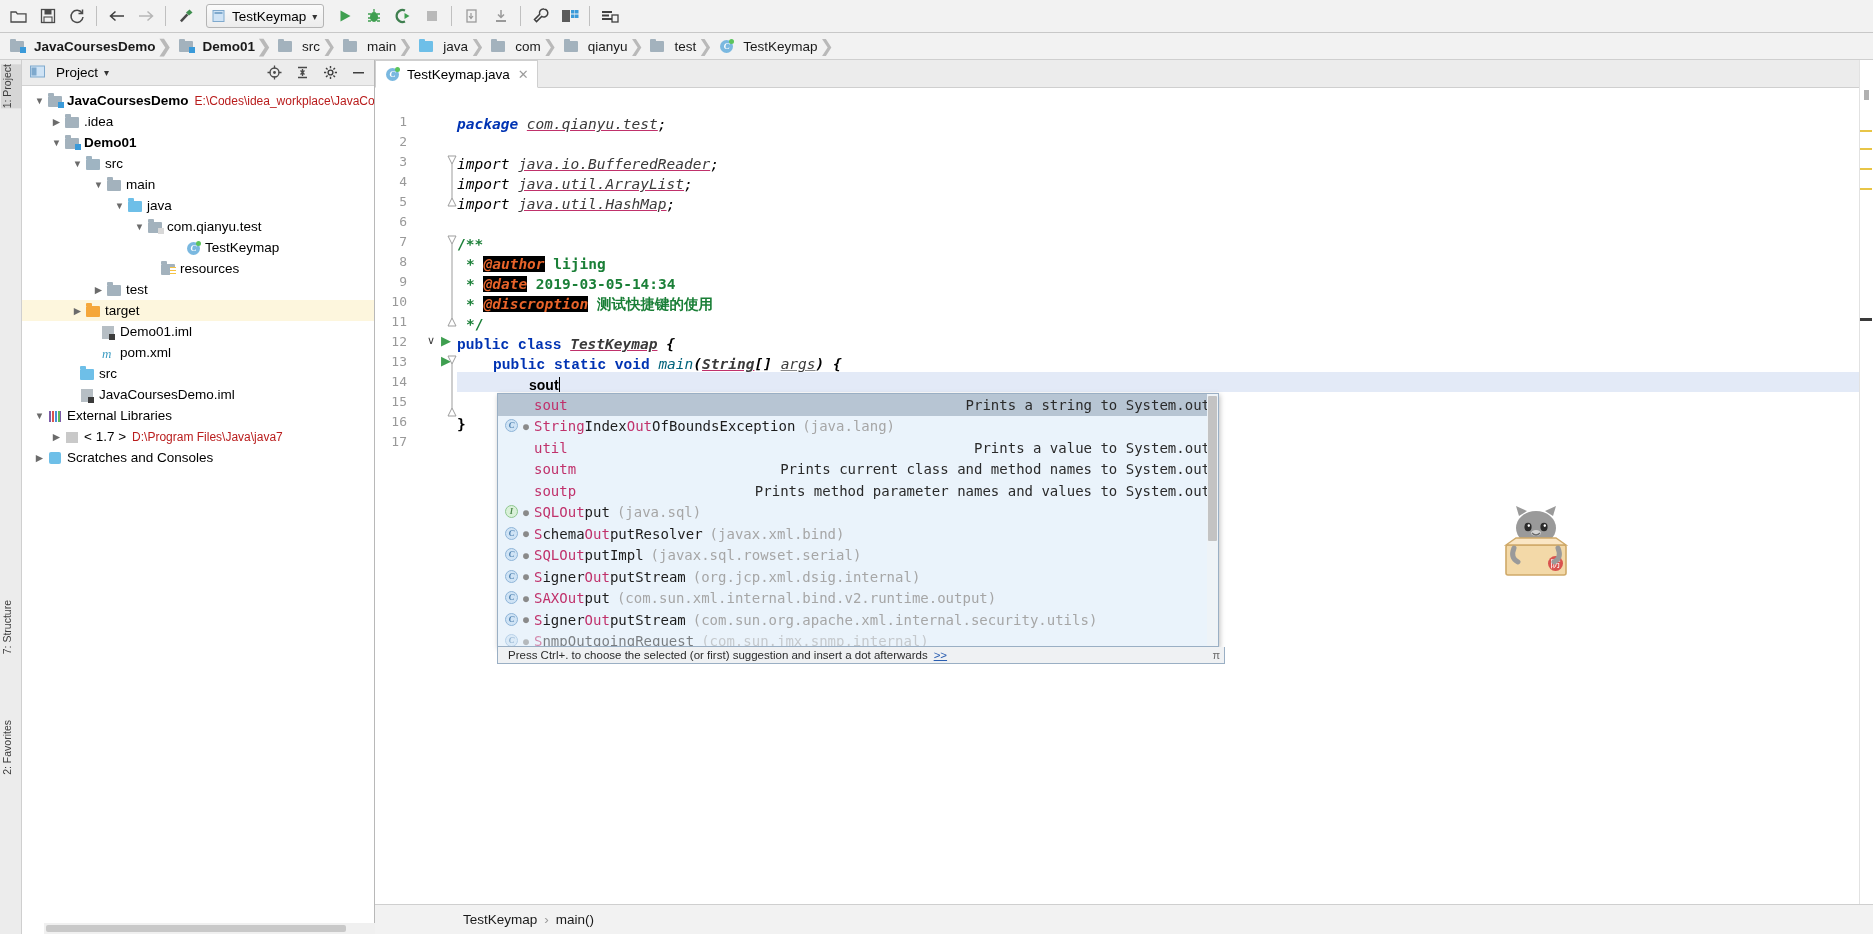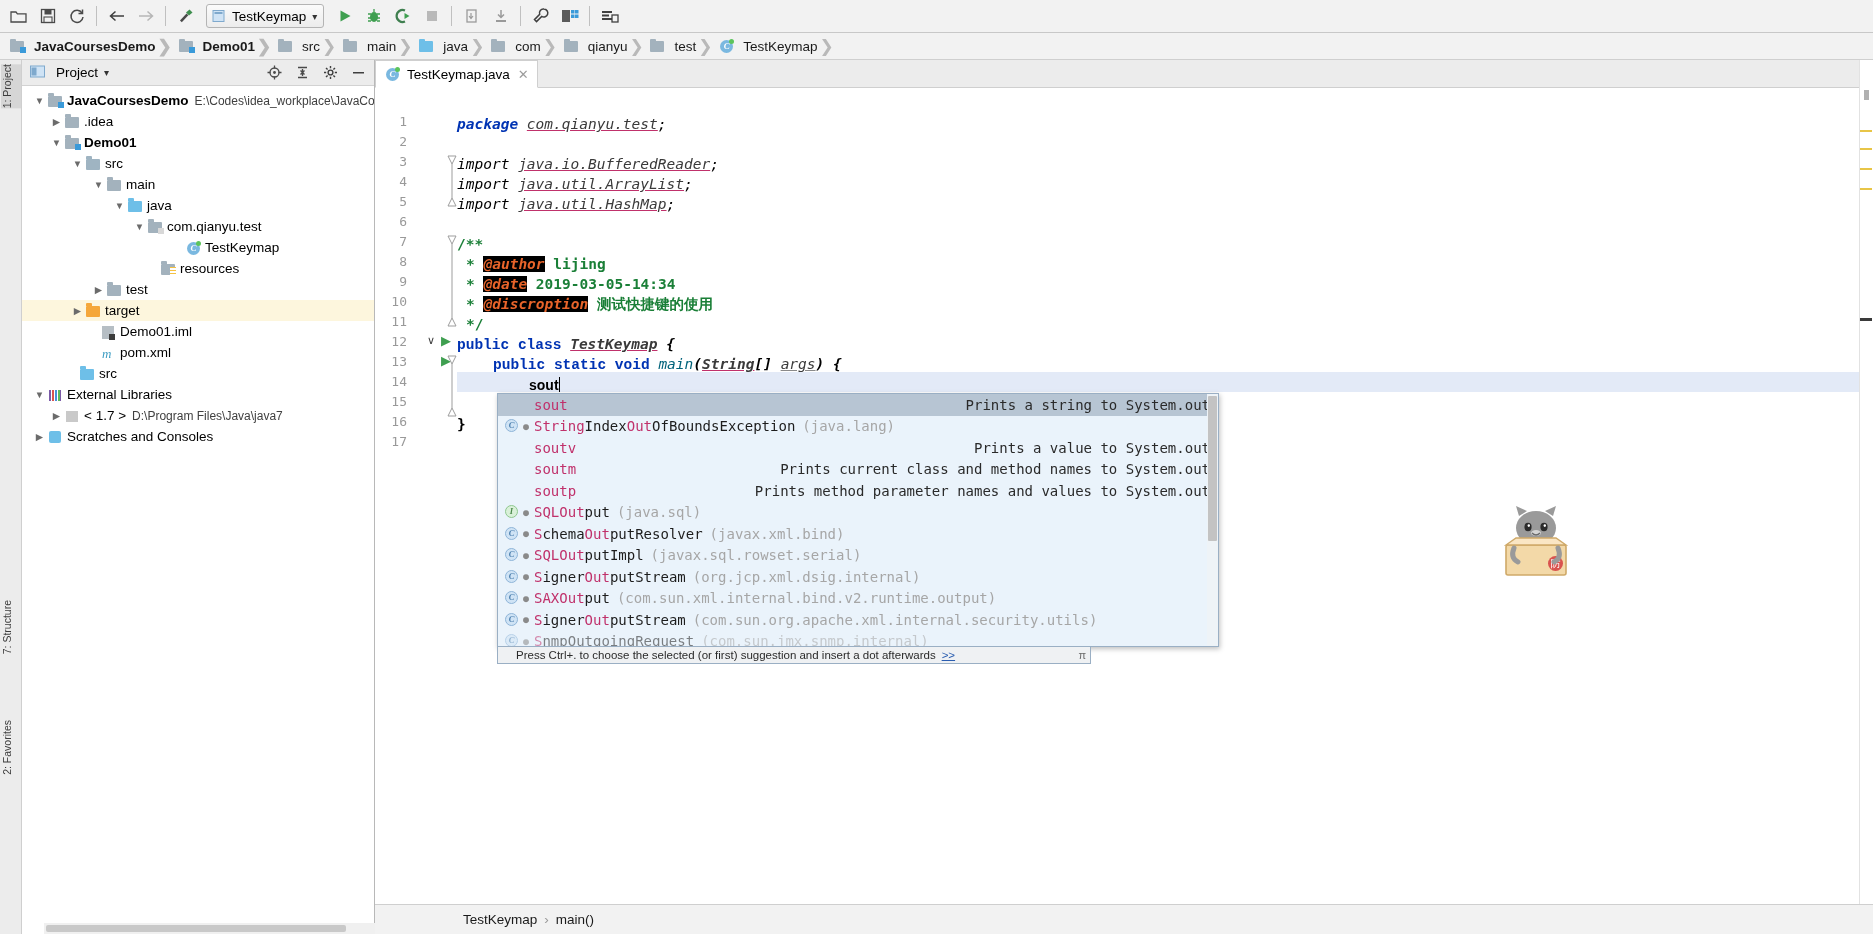--- a/index.html
+++ b/index.html
@@ -75,21 +75,21 @@
   .tree{ position:relative; padding-top:4px; height:820px; overflow:hidden; }
   .row{
     position:relative; display:flex; align-items:center; height:21px;
     white-space:nowrap; font-size:13.5px; cursor:pointer;
   }
   .row.hl{ background:#fdf6dd; }
   .arrow{ width:15px; text-align:center; color:#6b6b6b; font-size:9.5px; flex:none;}
   .ico{ width:17px; height:16px; flex:none; position:relative; margin-right:3px;}
   .lbl{ color:#000; }
   .lbl.b{ font-weight:bold; }
-  .dim{ color:#404040; font-size:12px; margin-left:6px; }
+  .dim{ color:#b91c1c; font-size:12px; margin-left:6px; }
 
   
   .f-gray,.f-blue,.f-orange,.f-src{
     position:absolute; left:1px; top:3px; width:14px; height:11px; border-radius:1px;
   }
   .f-gray{ background:#a3b2bd; }
   .f-blue{ background:#6ebfe8; }
   .f-orange{ background:#f5a73a; }
   .f-src{ background:#9fb4c2; }
   .f-gray:before,.f-blue:before,.f-orange:before,.f-src:before{
@@ -172,23 +172,23 @@
   .nm .rest{ color:#1d1d1d; }
   .ico-c{ position:absolute; left:1px; top:0px; width:13px; height:13px; border-radius:50%;
      background:#cfe3f5; border:1px solid #8fb5d8; color:#4b7fae; font-size:8.5px; line-height:11px; text-align:center;
      font-family:"Liberation Serif", serif; font-weight:bold;}
   .ico-i{ position:absolute; left:1px; top:0px; width:13px; height:13px; border-radius:50%;
      background:#d9f0d9; border:1px solid #8fc88f; color:#4e8b4e; font-size:8.5px; line-height:11px; text-align:center;
      font-family:"Liberation Serif", serif; font-weight:bold;}
   .pscroll{ position:absolute; right:0; top:0; width:11px; height:254px; background:#eef3f7;}
   .pthumb{ position:absolute; right:1px; top:2px; width:9px; height:145px; background:#c3c3c3; border-radius:1px;}
   .phint{
-    position:absolute; left:497px; top:619px; width:594px; height:17px;
+    position:absolute; left:497px; top:619px; width:728px; height:17px;
     background:#eff1f3; border:1px solid #9aafc4; border-top:none;
-    display:flex; align-items:center; padding:0 18px;
+    display:flex; align-items:center; padding:0 10px;
     font-family:"Liberation Sans", sans-serif; font-size:11.5px; color:#2b2b2b;
   }
   .phint .gt{ color:#2a5db0; margin-left:6px; text-decoration:underline; cursor:pointer;}
   .phint .pi-sym{ position:absolute; right:4px; color:#6a6a6a; font-size:11px;}
 
   
   .markers{ position:absolute; right:0; top:60px; width:14px; height:874px; background:#fff; border-left:1px solid #e2e2e2;}
   .mk{ position:absolute; right:1px; width:12px; height:2px; }
 
   
@@ -525,20 +525,27 @@
           </span>
         <span class="lbl">pom.xml</span>
       </div>
       <div class="row" style="padding-left:42px">
         <span class="arrow"></span>
         <span class="ico">
             <i class="f-blue"></i>
           </span>
         <span class="lbl">src</span>
       </div>
+      <div class="row" style="padding-left:42px">
+        <span class="arrow"></span>
+        <span class="ico">
+            <i class="iml-ico"></i>
+          </span>
+        <span class="lbl">JavaCoursesDemo.iml</span>
+      </div>
       <div class="row" style="padding-left:10px">
         <span class="arrow">▼</span>
         <span class="ico">
             <i class="lib-ico"></i>
           </span>
         <span class="lbl">External Libraries</span>
       </div>
       <div class="row" style="padding-left:27px">
         <span class="arrow">▶</span>
         <span class="ico">
@@ -655,21 +662,21 @@
               <i class="ico-c">C</i>
             </span>
           <span class="lk">●</span>
           <span class="nm"><span class="match">String</span><span class="rest">Index</span><span class="match">Out</span><span class="rest">OfBoundsException</span></span>
           <span class="pk">(java.lang)</span>
         </div>
 
         <div class="pi">
           <span class="ic"></span>
           <span class="lk"></span>
-          <span class="nm tmpl">soutv</span>
+          <span class="nm tmpl">util</span>
           <span class="rt">Prints a value to System.out</span>
         </div>
 
         <div class="pi">
           <span class="ic"></span>
           <span class="lk"></span>
           <span class="nm tmpl">soutm</span>
           <span class="rt">Prints current class and method names to System.out</span>
         </div>
 

